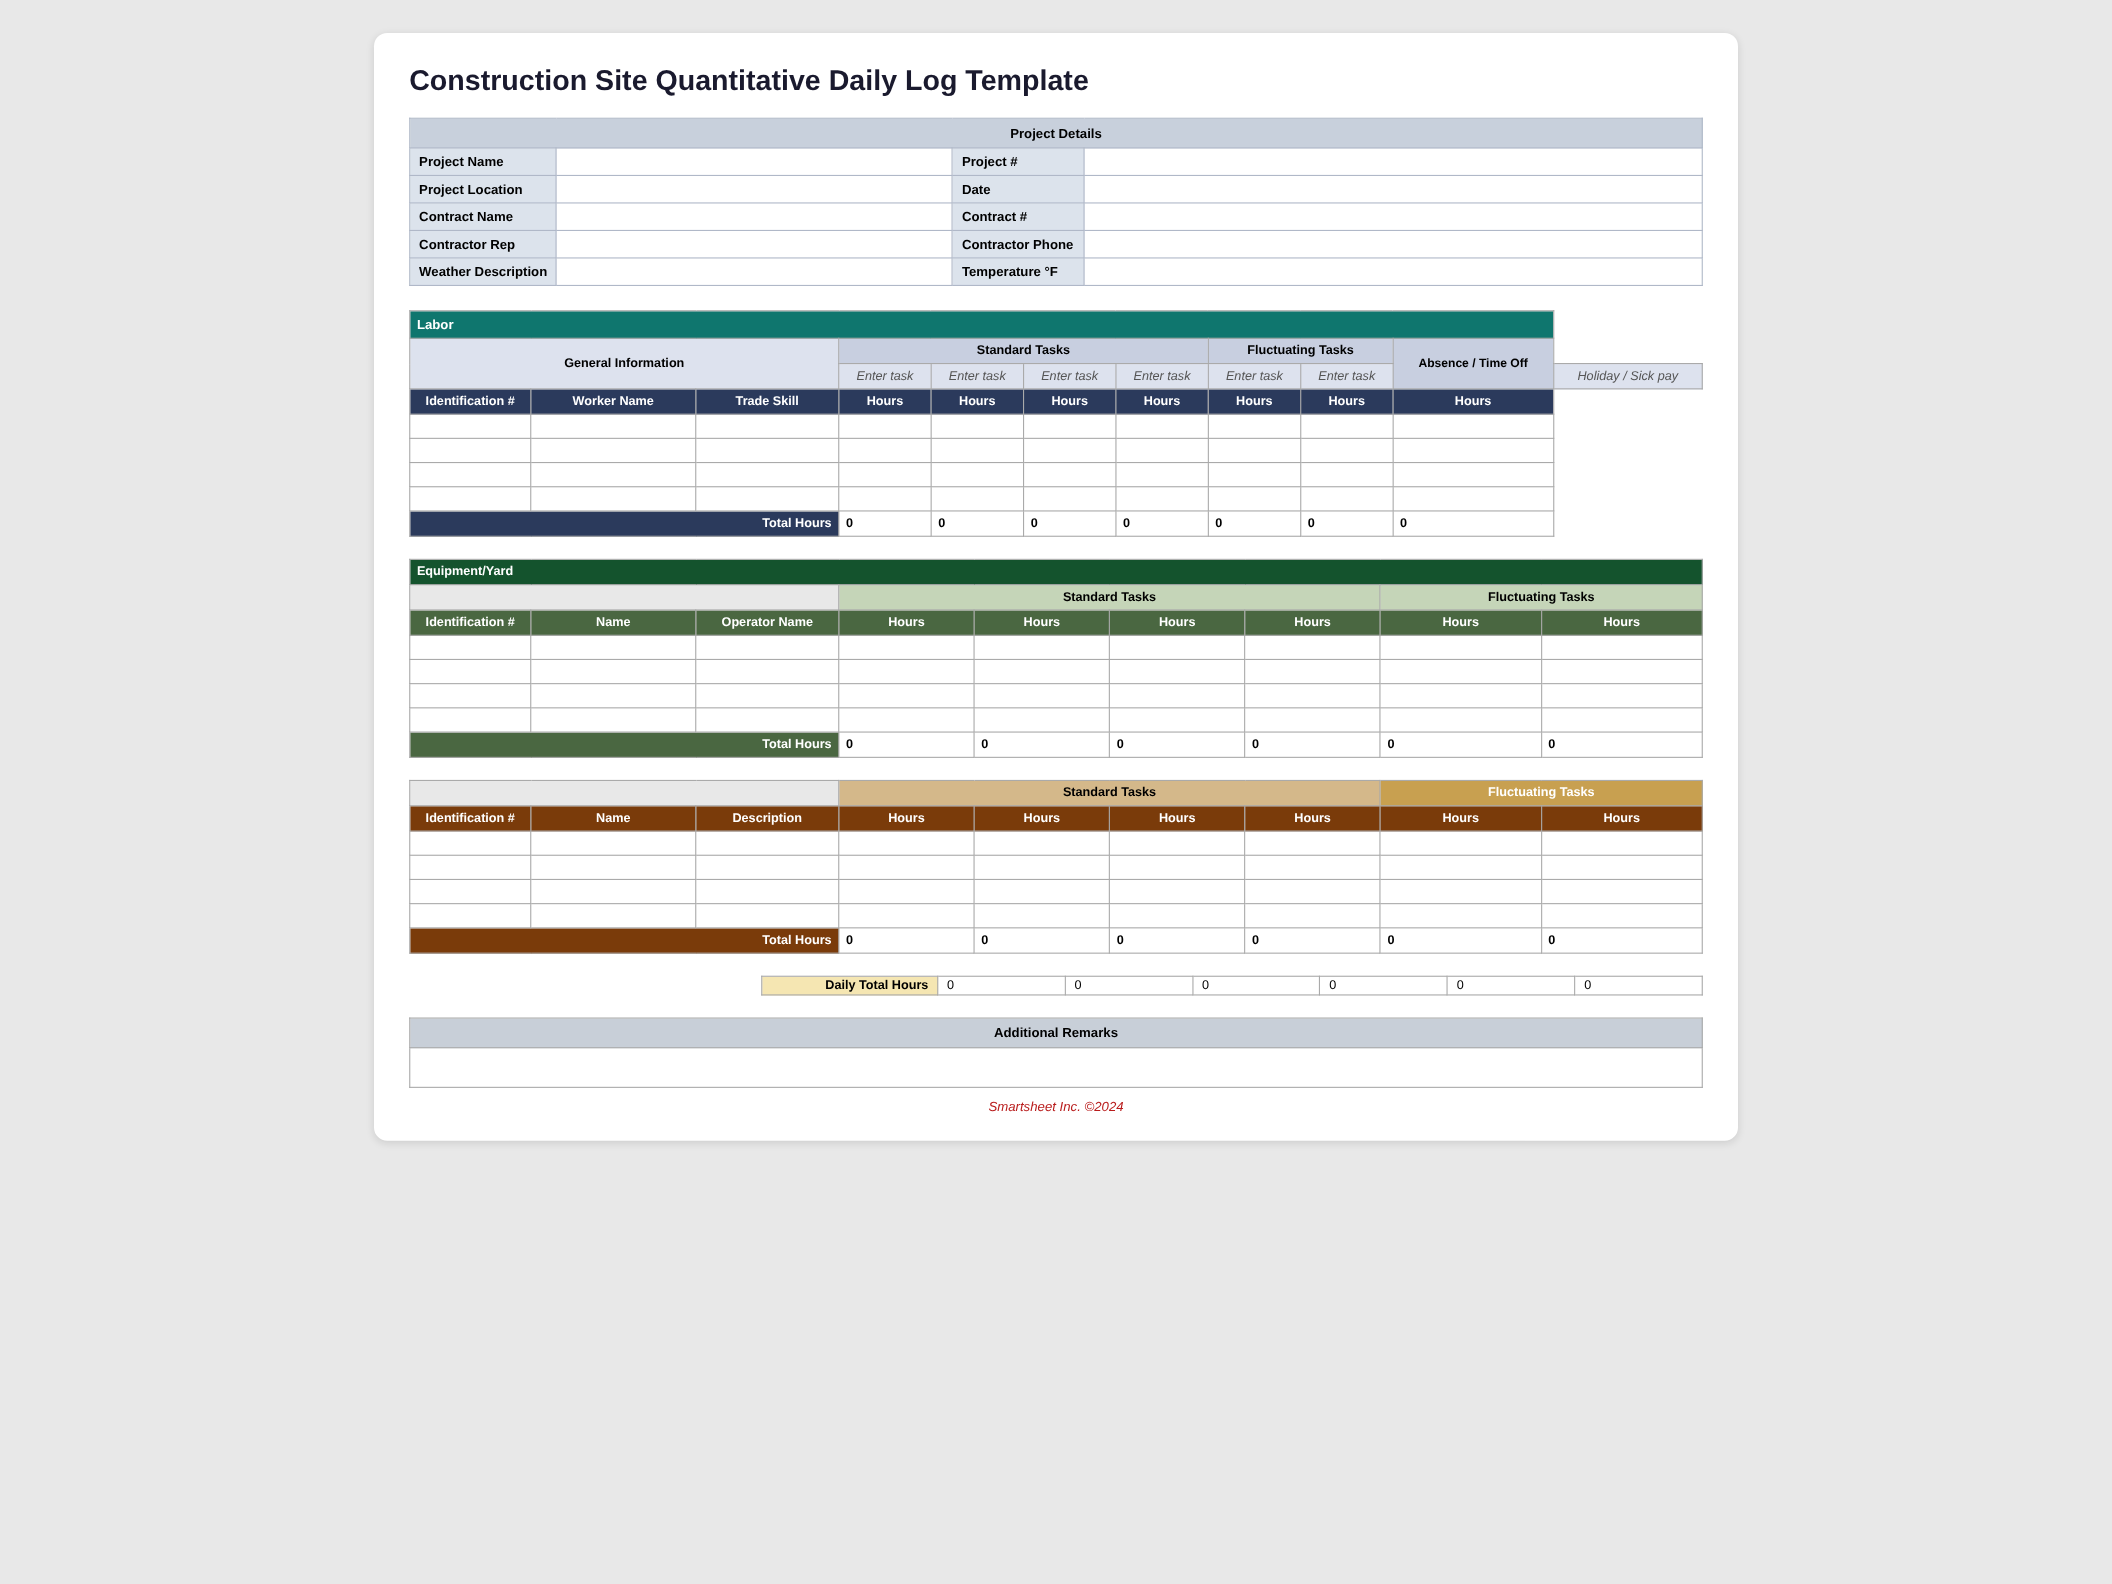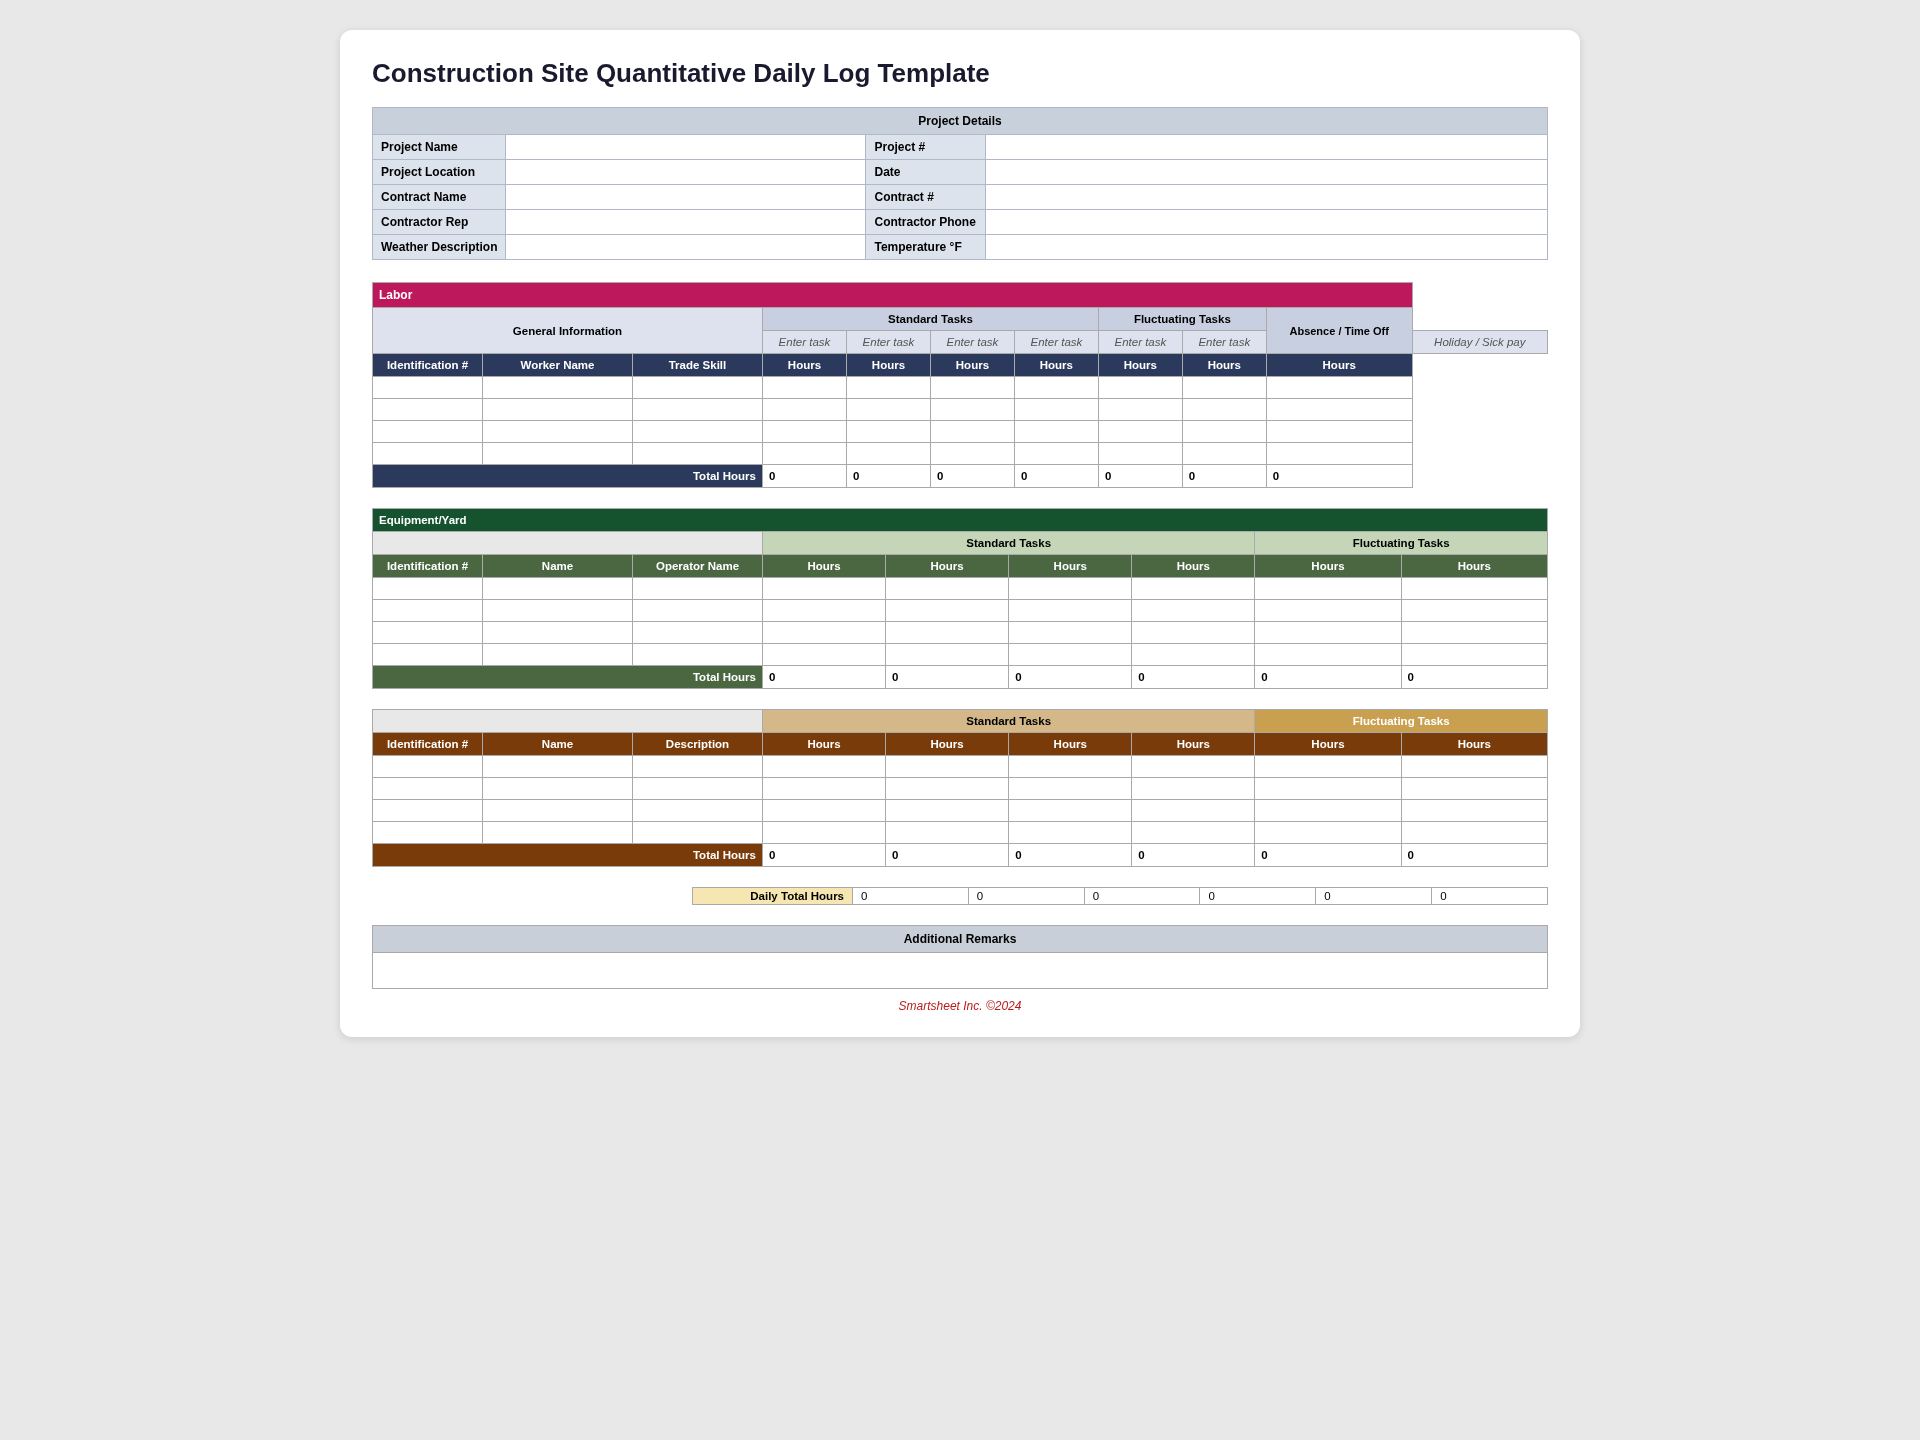--- a/index.html
+++ b/index.html
@@ -66,21 +66,21 @@
       font-size: 11.5px;
     }
     .section-table td, .section-table th {
       border: 1px solid #aaa;
       padding: 5px 6px;
       text-align: left;
     }
 
     
     .labor-header {
-      background: #be185d;
+      background: #0f766e;
       color: #fff;
       text-align: center;
       font-weight: bold;
       font-size: 12px;
     }
     .labor-sub-header-row td {
       background: #c8cfe0;
       font-weight: bold;
       text-align: center;
     }

